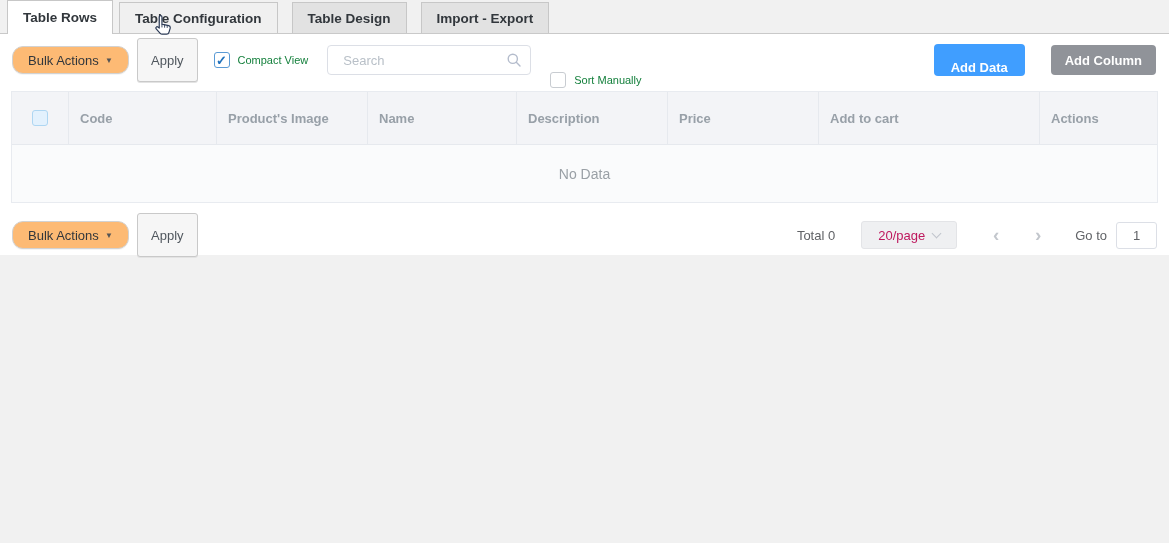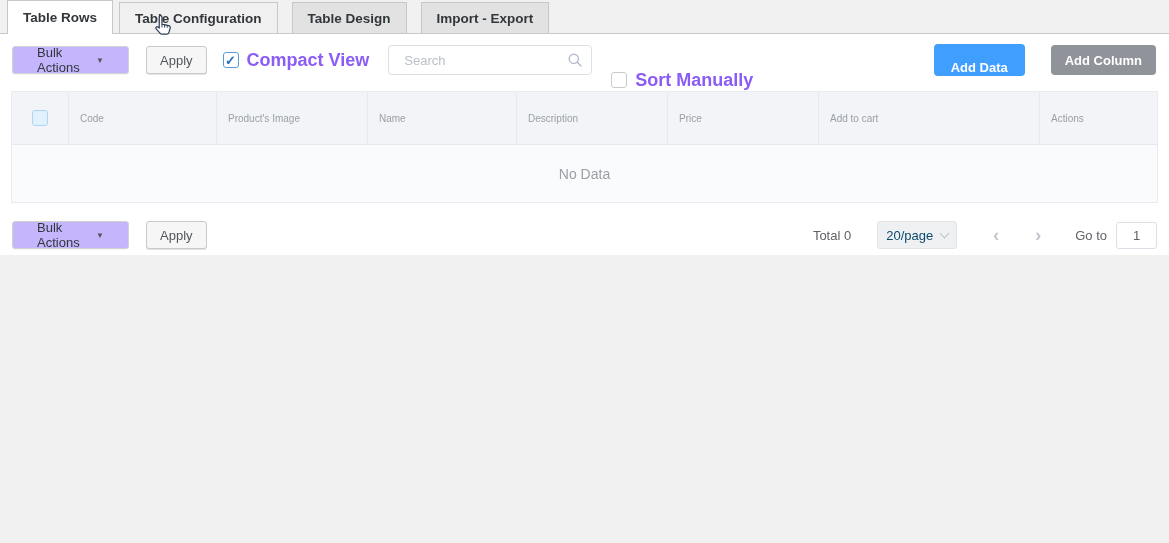--- a/index.html
+++ b/index.html
@@ -43,45 +43,45 @@
     background: #fff;
   }
 
   
   .panel { background: #fff; padding: 10px 0 5px; }
 
   .toolbar { display: flex; align-items: center; padding: 0 12px; height: 32px; }
 
   .wp-select {
     width: 117px; height: 28px;
-    border: 1px solid #d2d2d2; border-radius: 3px;
-    background: #c4b5fd;
+    border: 1px solid #d2d2d2; border-radius: 11px;
+    background: #fdba74;
     display: flex; align-items: center; justify-content: space-between;
-    padding: 0 24px; font-size: 13px; color: #32373c; cursor: pointer;
+    padding: 0 15px; font-size: 13px; color: #32373c; cursor: pointer;
     box-shadow: 0 1px 0 rgba(0,0,0,.04);
   }
   .wp-select .arrow { font-size: 8px; color: #555; }
 
   .wp-button {
-    height: 28px; margin-left: 17px; padding: 0 13px;
+    height: 44px; margin-left: 8px; padding: 0 13px;
     background: #f6f6f6; border: 1px solid #c9c9c9; border-radius: 3px;
     font-size: 13px; color: #50575e; cursor: pointer;
     box-shadow: 0 1px 0 #e3e3e3;
     font-family: "Liberation Sans", sans-serif;
   }
 
   .cb-group { display: flex; align-items: center; }
   .cb {
     width: 16px; height: 16px; border-radius: 3px; background: #fff;
     display: inline-flex; align-items: center; justify-content: center;
     cursor: pointer; flex: none;
   }
   .cb.checked { border: 1px solid #5b9bd5; color: #2172bc; font-size: 13px; font-weight: bold; line-height: 1; }
   .cb.unchecked { border: 1px solid #c8ccd1; color: transparent; }
-  .cb-label { margin-left: 8px; font-size: 18px; font-weight: 700; color: #8b5cf6; }
+  .cb-label { margin-left: 8px; font-size: 11px; font-weight: 400; color: #15803d; }
 
   .search-wrap { position: relative; margin-left: 19px; }
   .search-input {
     width: 204px; height: 30px;
     border: 1px solid #dcdfe6; border-radius: 4px;
     padding: 0 32px 0 15px; font-size: 13px; color: #606266;
     background: #fff; outline: none;
     font-family: "Liberation Sans", sans-serif;
   }
   .search-input::placeholder { color: #b9c0c8; }
@@ -95,21 +95,21 @@
     font-family: "Liberation Sans", sans-serif;
   }
   .btn-primary { margin-left: auto; padding: 16px 17px; background: #409EFF; }
   .btn-info { margin-left: 26px; margin-right: 1px; padding: 0 14px; background: #909399; }
 
   
   .ntable { margin: 15px 11px 0; border: 1px solid #e8ebf0; }
   .thead { display: flex; background: #f3f4f7; border-bottom: 1px solid #e6e9ee; }
   .th {
     height: 52px; display: flex; align-items: center;
-    padding: 0 11px; font-size: 10px; font-weight: 400; color: #98a0a8;
+    padding: 0 11px; font-size: 13px; font-weight: 700; color: #98a0a8;
     border-right: 1px solid #e6e9ee; overflow: hidden; white-space: nowrap;
   }
   .th.c0 { width: 57px; justify-content: center; padding: 0; }
   .th.c1 { width: 148px; }
   .th.c2 { width: 151px; }
   .th.c3 { width: 149px; }
   .th.c4 { width: 151px; }
   .th.c5 { width: 151px; }
   .th.c6 { width: 221px; }
   .th.c7 { width: 117px; border-right: none; }
@@ -118,24 +118,24 @@
     height: 57px; background: #fafbfc;
     display: flex; align-items: center; justify-content: center;
     color: #9aa0a6; font-size: 14px;
   }
 
   
   .footbar { display: flex; align-items: center; padding: 0 12px; margin-top: 17px; height: 30px; }
   .pagination { margin-left: auto; display: flex; align-items: center; font-size: 13px; color: #606266; }
   .pg-total { margin-right: 26px; }
   .pg-sizer {
-    width: 80px; height: 28px;
+    width: 96px; height: 28px;
     background: #eff0f2; border: 1px solid #e3e4e7; border-radius: 3px;
     display: flex; align-items: center; justify-content: center; gap: 8px;
-    color: #0c4a6e; cursor: pointer;
+    color: #be185d; cursor: pointer;
   }
   .pg-sizer .chev {
     width: 7px; height: 7px; margin-top: -4px;
     border-right: 1.5px solid #c0c4cc; border-bottom: 1.5px solid #c0c4cc;
     transform: rotate(45deg); flex: none;
   }
   .pg-arrow {
     color: #c3c7cd; font-size: 19px; line-height: 28px; cursor: pointer;
     font-weight: bold; width: 12px; text-align: center;
   }

